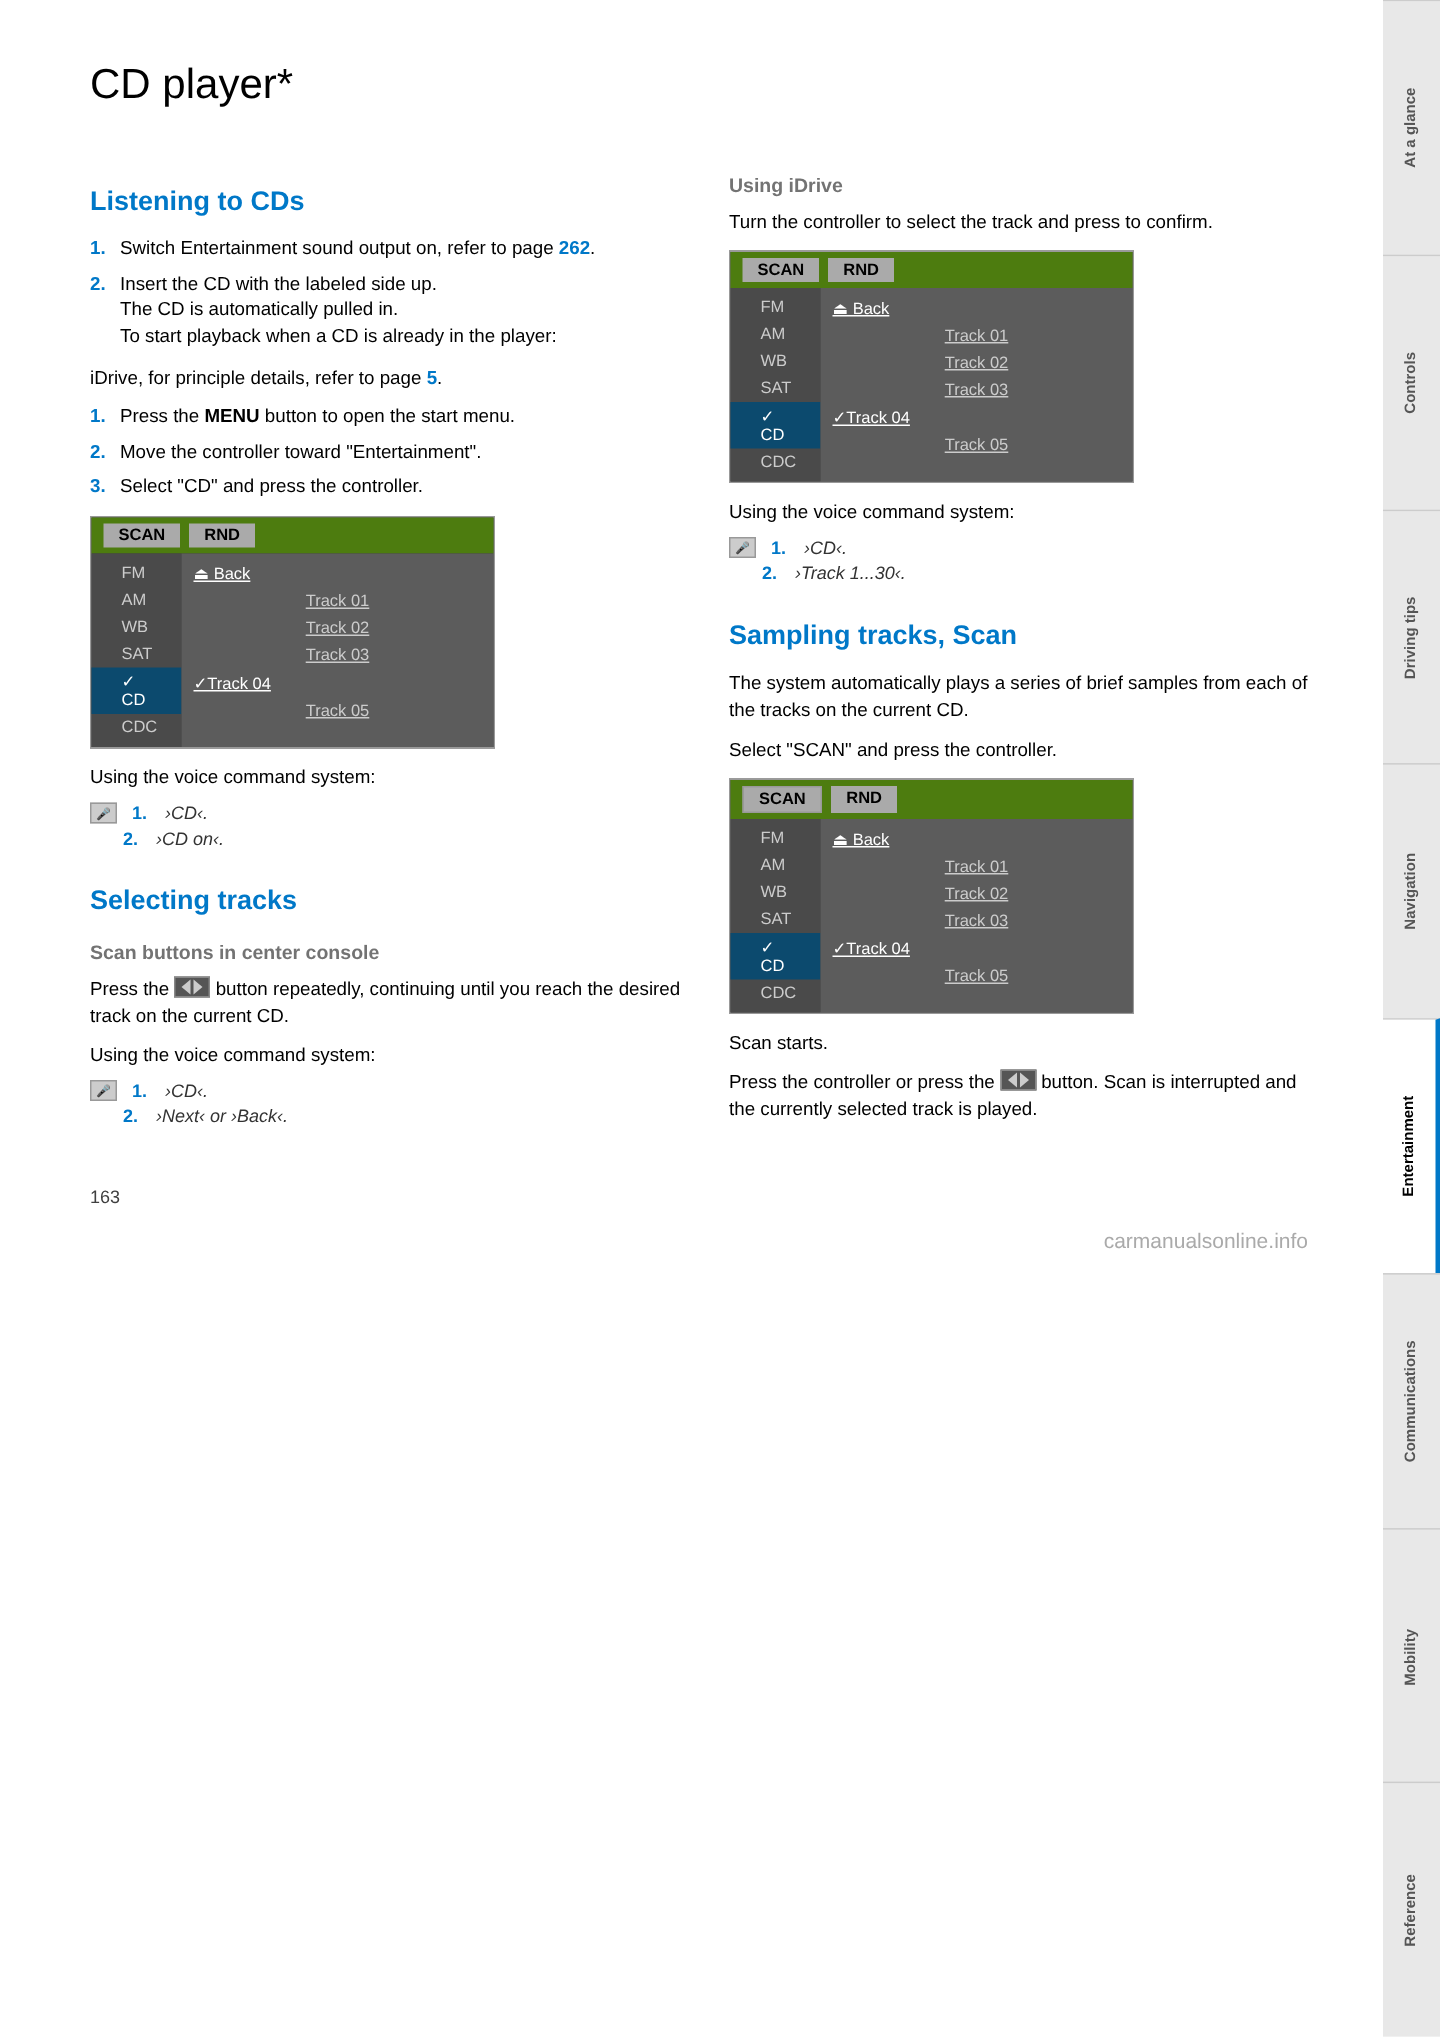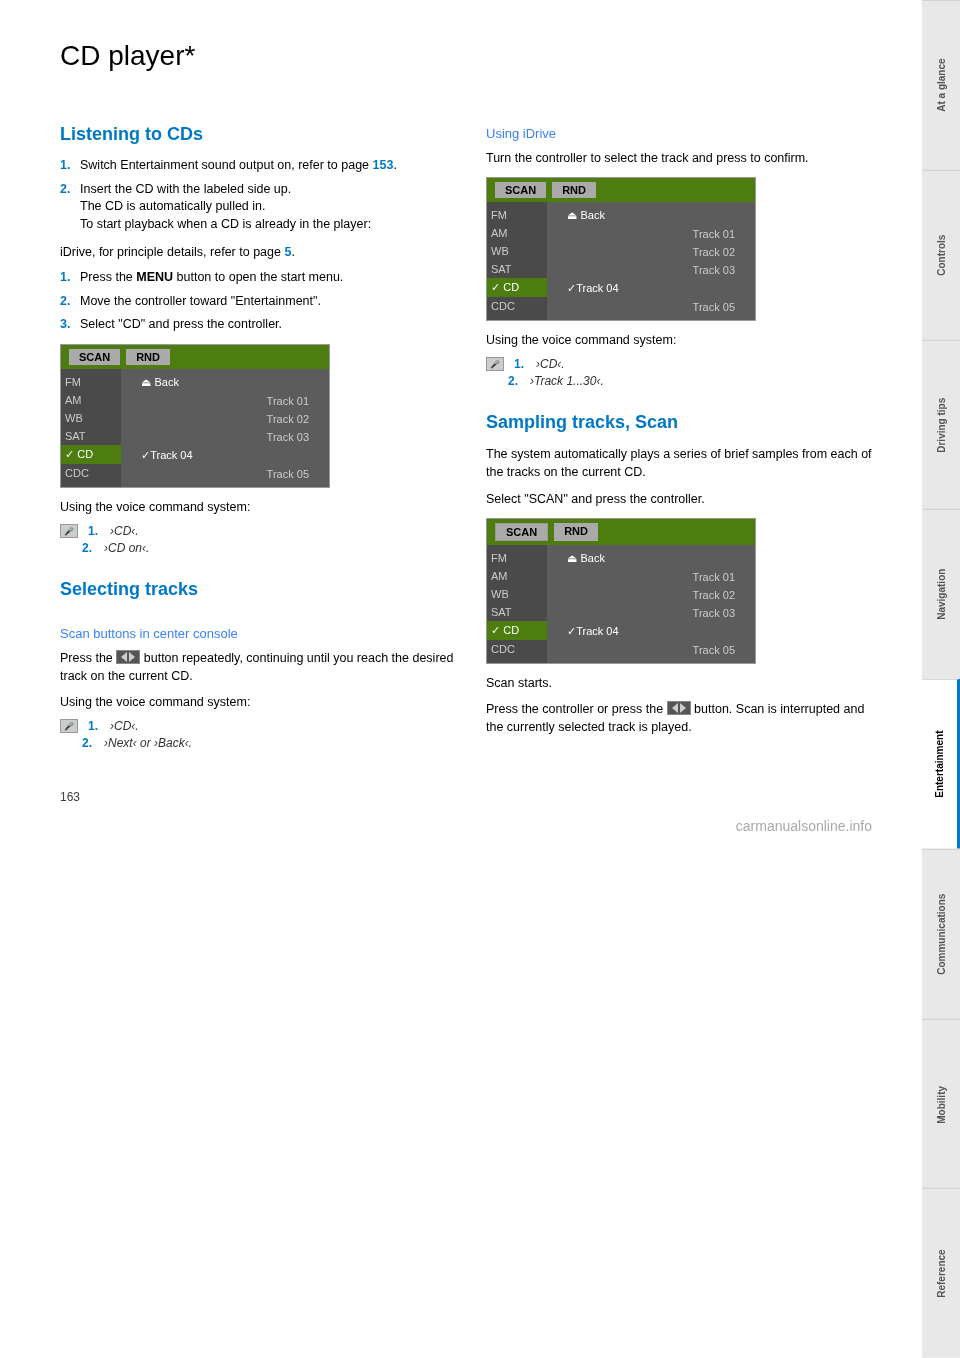--- a/index.html
+++ b/index.html
@@ -76,24 +76,24 @@
     
     .section-heading {
       font-size: 18px;
       font-weight: bold;
       color: #0078c8;
       margin-bottom: 12px;
       margin-top: 24px;
     }
     .subsection-heading {
       font-size: 13px;
-      font-weight: normal;
-      color: #3b82f6;
+      font-weight: bold;
+      color: #737373;
       margin-bottom: 8px;
-      margin-top: 26px;
+      margin-top: 16px;
     }
 
     
     .num-list {
       list-style: none;
       margin-bottom: 10px;
     }
     .num-list li {
       display: flex;
       gap: 6px;
@@ -144,41 +144,42 @@
     }
     .cd-menu-body {
       display: flex;
     }
     .cd-menu-left {
       width: 60px;
       background: #4a4a4a;
       padding: 4px 0;
     }
     .cd-menu-left div {
-      padding: 3px 4px;
+      padding: 3px 20px;
       color: #ccc;
       font-size: 11px;
     }
     .cd-menu-left div.selected {
-      background: #4d7c0f;
+      background: #0c4a6e;
       color: #fff;
       display: flex;
       align-items: center;
       gap: 3px;
     }
     .cd-menu-right {
       flex: 1;
       background: #5c5c5c;
       padding: 4px 0;
     }
     .cd-menu-right div {
-      padding: 3px 20px;
+      padding: 3px 8px;
       color: #ccc;
       font-size: 11px;
-      text-align: right;
+      text-align: center;
+      text-decoration: underline;
     }
     .cd-menu-right div.back-item {
       display: flex;
       align-items: center;
       gap: 4px;
       color: #fff;
     }
     .cd-menu-right div.selected-track {
       color: #fff;
       display: flex;
@@ -304,21 +305,21 @@
 
   <div class="two-col">
 
     <div class="col-left">
 
       <h2 class="section-heading">Listening to CDs</h2>
 
       <ol class="num-list">
         <li>
           <span class="num">1.</span>
-          <span>Switch Entertainment sound output on, refer to page <span class="link-blue">153</span>.</span>
+          <span>Switch Entertainment sound output on, refer to page <span class="link-blue">262</span>.</span>
         </li>
         <li>
           <span class="num">2.</span>
           <span>Insert the CD with the labeled side up.<br>The CD is automatically pulled in.<br>To start playback when a CD is already in the player:</span>
         </li>
       </ol>
 
       <p class="body-text">iDrive, for principle details, refer to page <span class="link-blue">5</span>.</p>
 
       <ol class="num-list">

